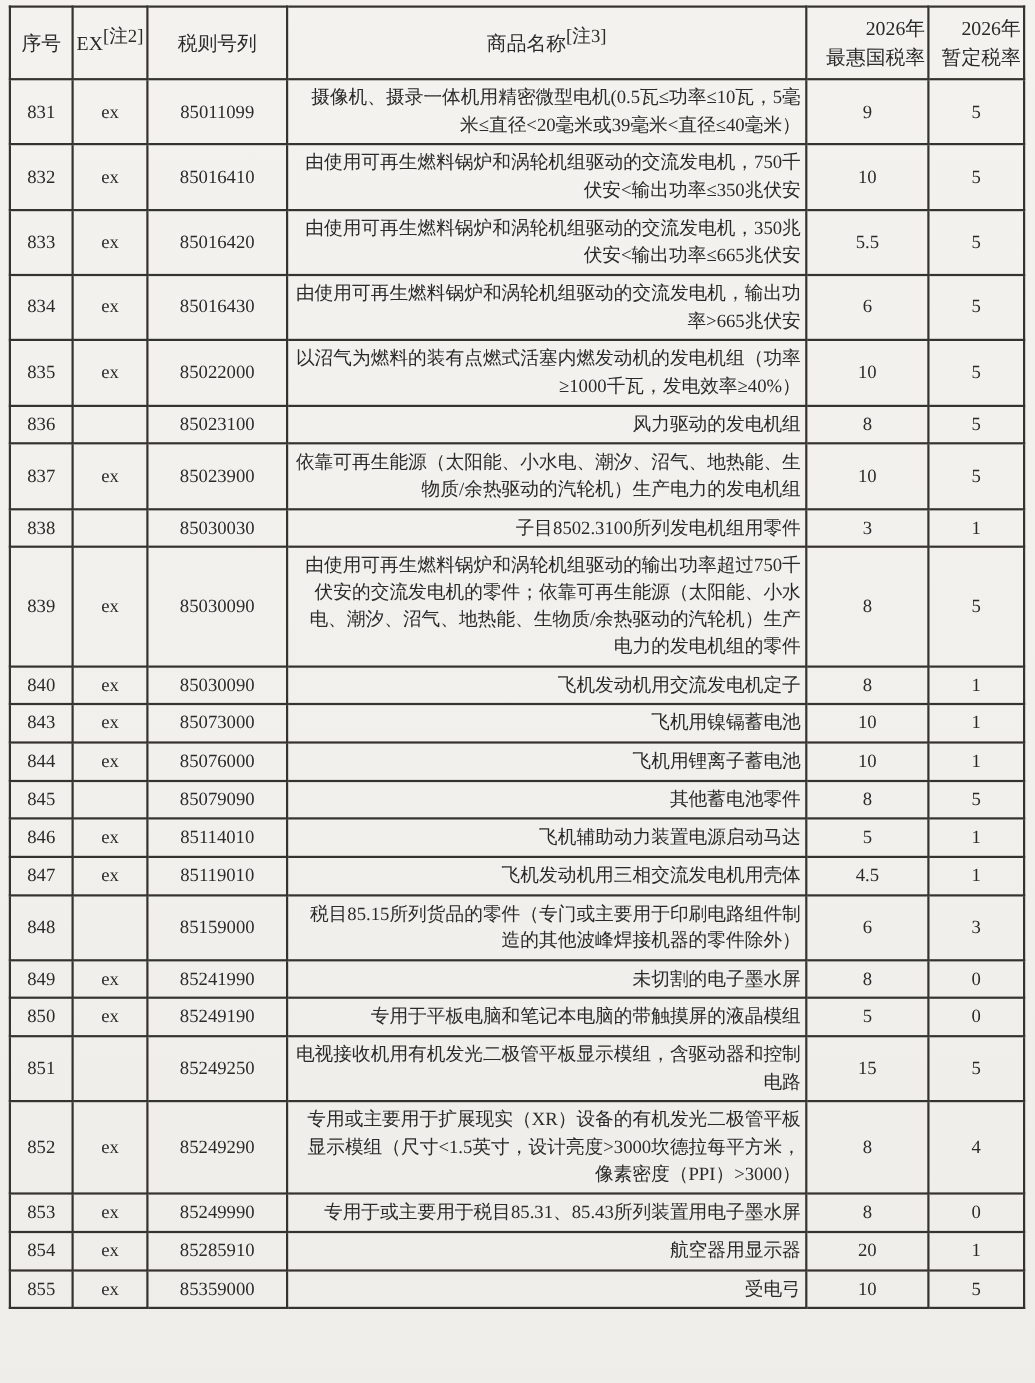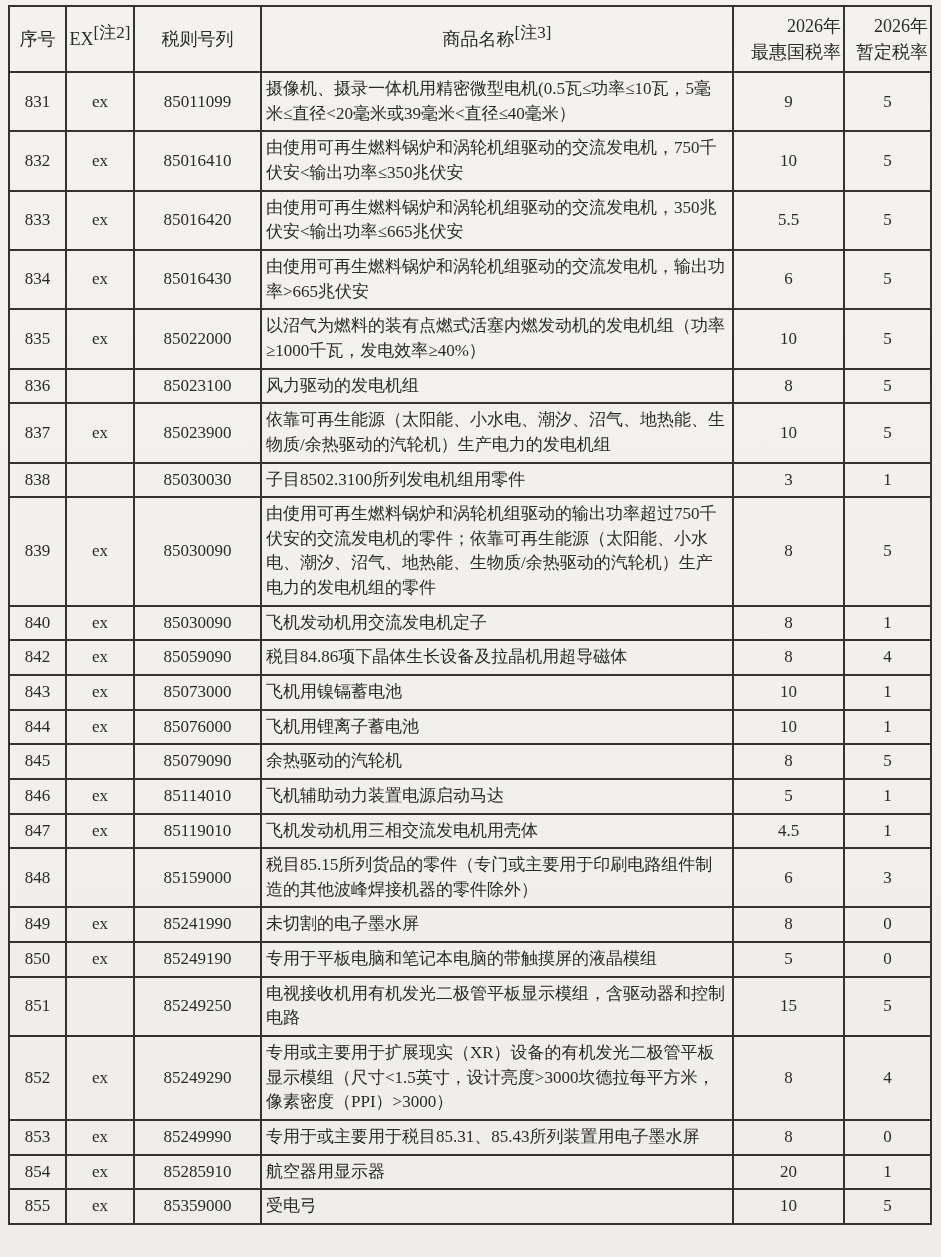--- a/index.html
+++ b/index.html
@@ -39,21 +39,21 @@
   }
   th sup {
     font-size: 17px;
     vertical-align: super;
     line-height: 0;
   }
   td.c-index, td.c-ex, td.c-code, td.c-mfn, td.c-prov {
     text-align: center;
   }
   td.c-name {
-    text-align: left;
+    text-align: right;
     padding-left: 6px;
     padding-right: 6px;
   }
   .hdr-two-line span { display: block; text-align: right; }
 </style>
 </head>
 <body>
 
 <div class="page">
   <table class="tariff">
@@ -156,48 +156,40 @@
         </tr>
         <tr>
           <td class="c-index">840</td>
           <td class="c-ex">ex</td>
           <td class="c-code">85030090</td>
           <td class="c-name">飞机发动机用交流发电机定子</td>
           <td class="c-mfn">8</td>
           <td class="c-prov">1</td>
         </tr>
         <tr>
-          <td class="c-index">842</td>
-          <td class="c-ex">ex</td>
-          <td class="c-code">85059090</td>
-          <td class="c-name">税目84.86项下晶体生长设备及拉晶机用超导磁体</td>
-          <td class="c-mfn">8</td>
-          <td class="c-prov">4</td>
-        </tr>
-        <tr>
           <td class="c-index">843</td>
           <td class="c-ex">ex</td>
           <td class="c-code">85073000</td>
           <td class="c-name">飞机用镍镉蓄电池</td>
           <td class="c-mfn">10</td>
           <td class="c-prov">1</td>
         </tr>
         <tr>
           <td class="c-index">844</td>
           <td class="c-ex">ex</td>
           <td class="c-code">85076000</td>
           <td class="c-name">飞机用锂离子蓄电池</td>
           <td class="c-mfn">10</td>
           <td class="c-prov">1</td>
         </tr>
         <tr>
           <td class="c-index">845</td>
           <td class="c-ex"></td>
           <td class="c-code">85079090</td>
-          <td class="c-name">余热驱动的汽轮机</td>
+          <td class="c-name">其他蓄电池零件</td>
           <td class="c-mfn">8</td>
           <td class="c-prov">5</td>
         </tr>
         <tr>
           <td class="c-index">846</td>
           <td class="c-ex">ex</td>
           <td class="c-code">85114010</td>
           <td class="c-name">飞机辅助动力装置电源启动马达</td>
           <td class="c-mfn">5</td>
           <td class="c-prov">1</td>

